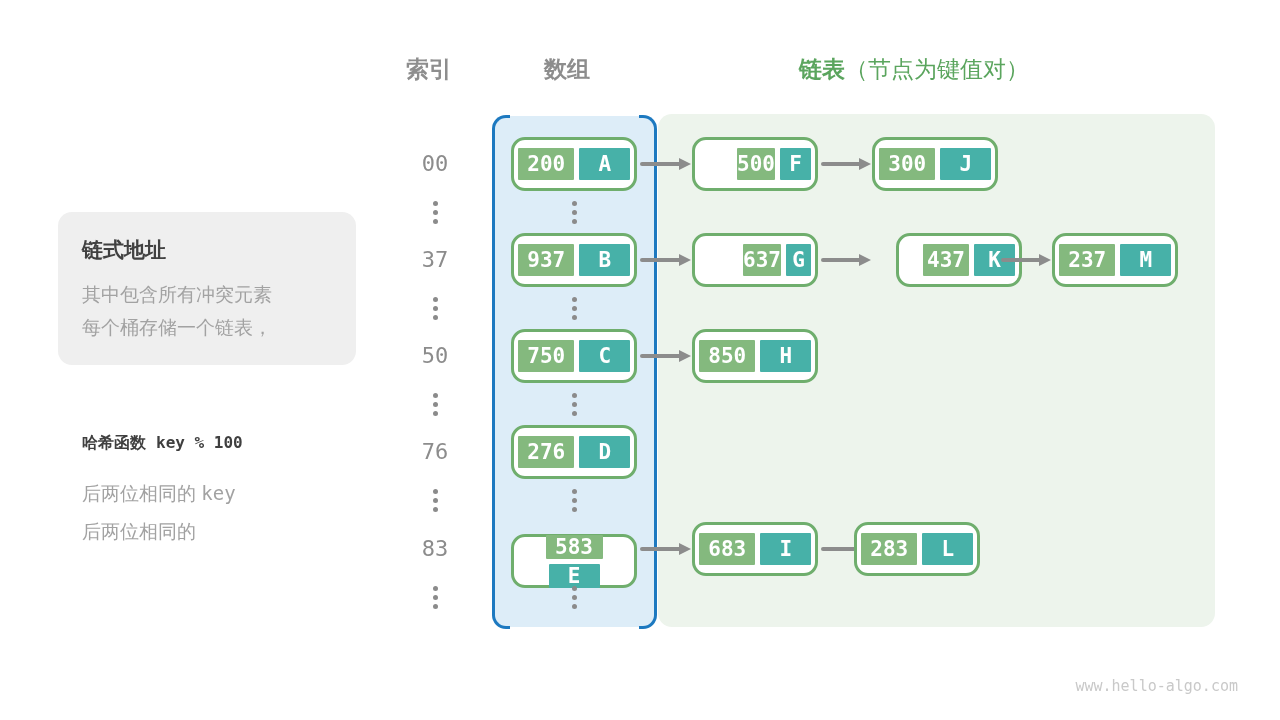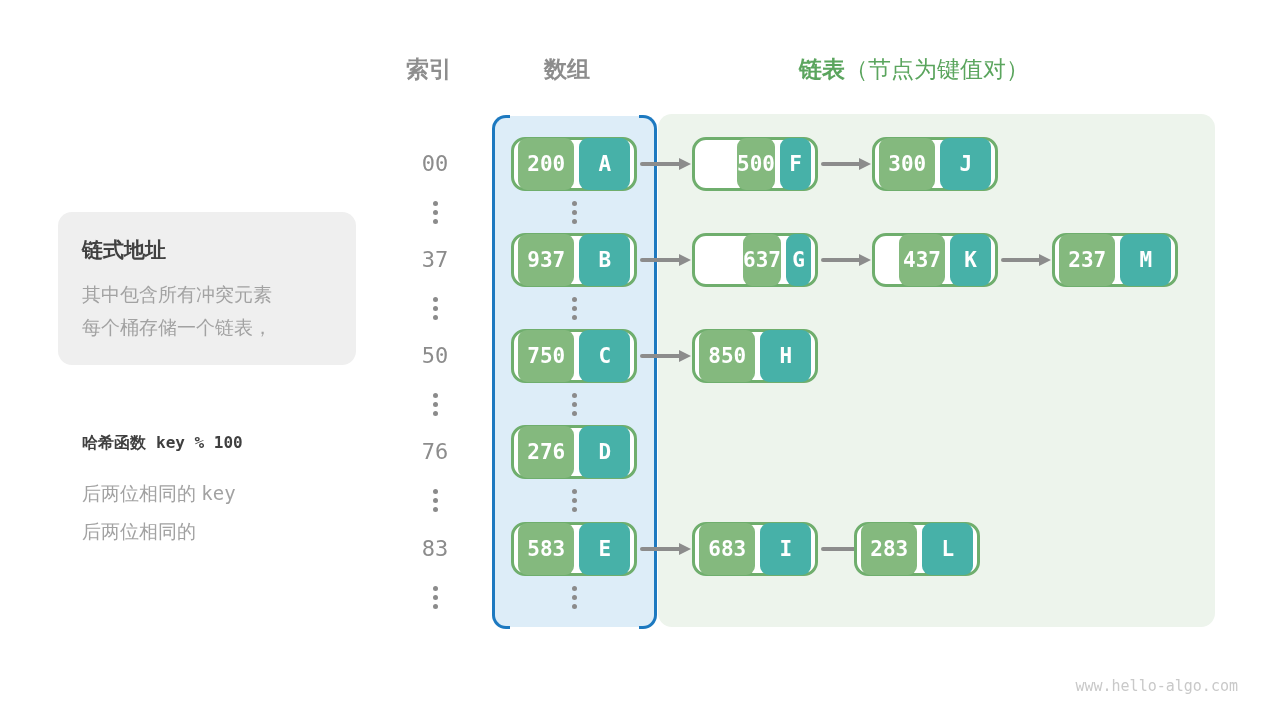--- a/index.html
+++ b/index.html
@@ -47,21 +47,21 @@
   .vdots{position:absolute;display:flex;flex-direction:column;align-items:center;gap:4px;width:10px;}
   .vdots i{width:5px;height:5px;border-radius:50%;background:#8b8b8b;display:block;}
 
   
   .node{
     position:absolute;width:126px;height:54px;box-sizing:border-box;
     background:#ffffff;border:3px solid #6fae6d;border-radius:14px;
     display:flex;align-items:center;justify-content:center;gap:5px;padding:0 4px;
   }
   .pill{
-    height:52px;border-radius:9px;display:flex;align-items:center;justify-content:center;
+    height:32px;border-radius:1px;display:flex;align-items:center;justify-content:center;
     color:#ffffff;font-size:21px;font-weight:600;
     font-family:"DejaVu Sans Mono","Liberation Mono",monospace;
   }
   .pill.key{width:57px;background:#84b97e;}
   .pill.val{width:51px;background:#47b1a8;}
 
   
   .arrow-line{position:absolute;height:3.5px;background:#8c8c8c;border-radius:2px;}
   .arrow-head{position:absolute;width:0;height:0;border-top:6.5px solid transparent;border-bottom:6.5px solid transparent;border-left:12px solid #8c8c8c;}
 
@@ -128,21 +128,21 @@
         <span class="pill val">B</span>
       </div>
       <div class="arrow-line" style="left: 640px; top: 258.25px; width: 41px;"></div>
       <div class="arrow-head" style="left: 679px; top: 253.5px;"></div>
       <div class="node" style="left: 692px; top: 233px; padding-left: 48px;">
         <span class="pill key">637</span>
         <span class="pill val">G</span>
       </div>
       <div class="arrow-line" style="left: 821px; top: 258.25px; width: 40px;"></div>
       <div class="arrow-head" style="left: 859px; top: 253.5px;"></div>
-      <div class="node" style="left: 872px; top: 233px; padding-left: 24px;">
+      <div class="node" style="left: 896px; top: 233px; padding-left: 24px;">
         <span class="pill key">437</span>
         <span class="pill val">K</span>
       </div>
       <div class="arrow-line" style="left: 1001px; top: 258.25px; width: 40px;"></div>
       <div class="arrow-head" style="left: 1039px; top: 253.5px;"></div>
       <div class="node" style="left: 1052px; top: 233px;">
         <span class="pill key">237</span>
         <span class="pill val">M</span>
       </div>
       <div class="vdots" style="left: 430px; top: 297px;">
@@ -185,21 +185,21 @@
         <i></i>
         <i></i>
         <i></i>
       </div>
       <div class="vdots" style="left: 569px; top: 489px;">
         <i></i>
         <i></i>
         <i></i>
       </div>
       <div class="idx-label" style="left: 400px; top: 536px;">83</div>
-      <div class="node" style="left: 511px; top: 522px;">
+      <div class="node" style="left: 511px; top: 534px; flex-direction: column;">
         <span class="pill key">583</span>
         <span class="pill val">E</span>
       </div>
       <div class="arrow-line" style="left: 640px; top: 547.25px; width: 41px;"></div>
       <div class="arrow-head" style="left: 679px; top: 542.5px;"></div>
       <div class="node" style="left: 692px; top: 522px;">
         <span class="pill key">683</span>
         <span class="pill val">I</span>
       </div>
       <div class="arrow-line" style="left: 821px; top: 547.25px; width: 40px;"></div>

